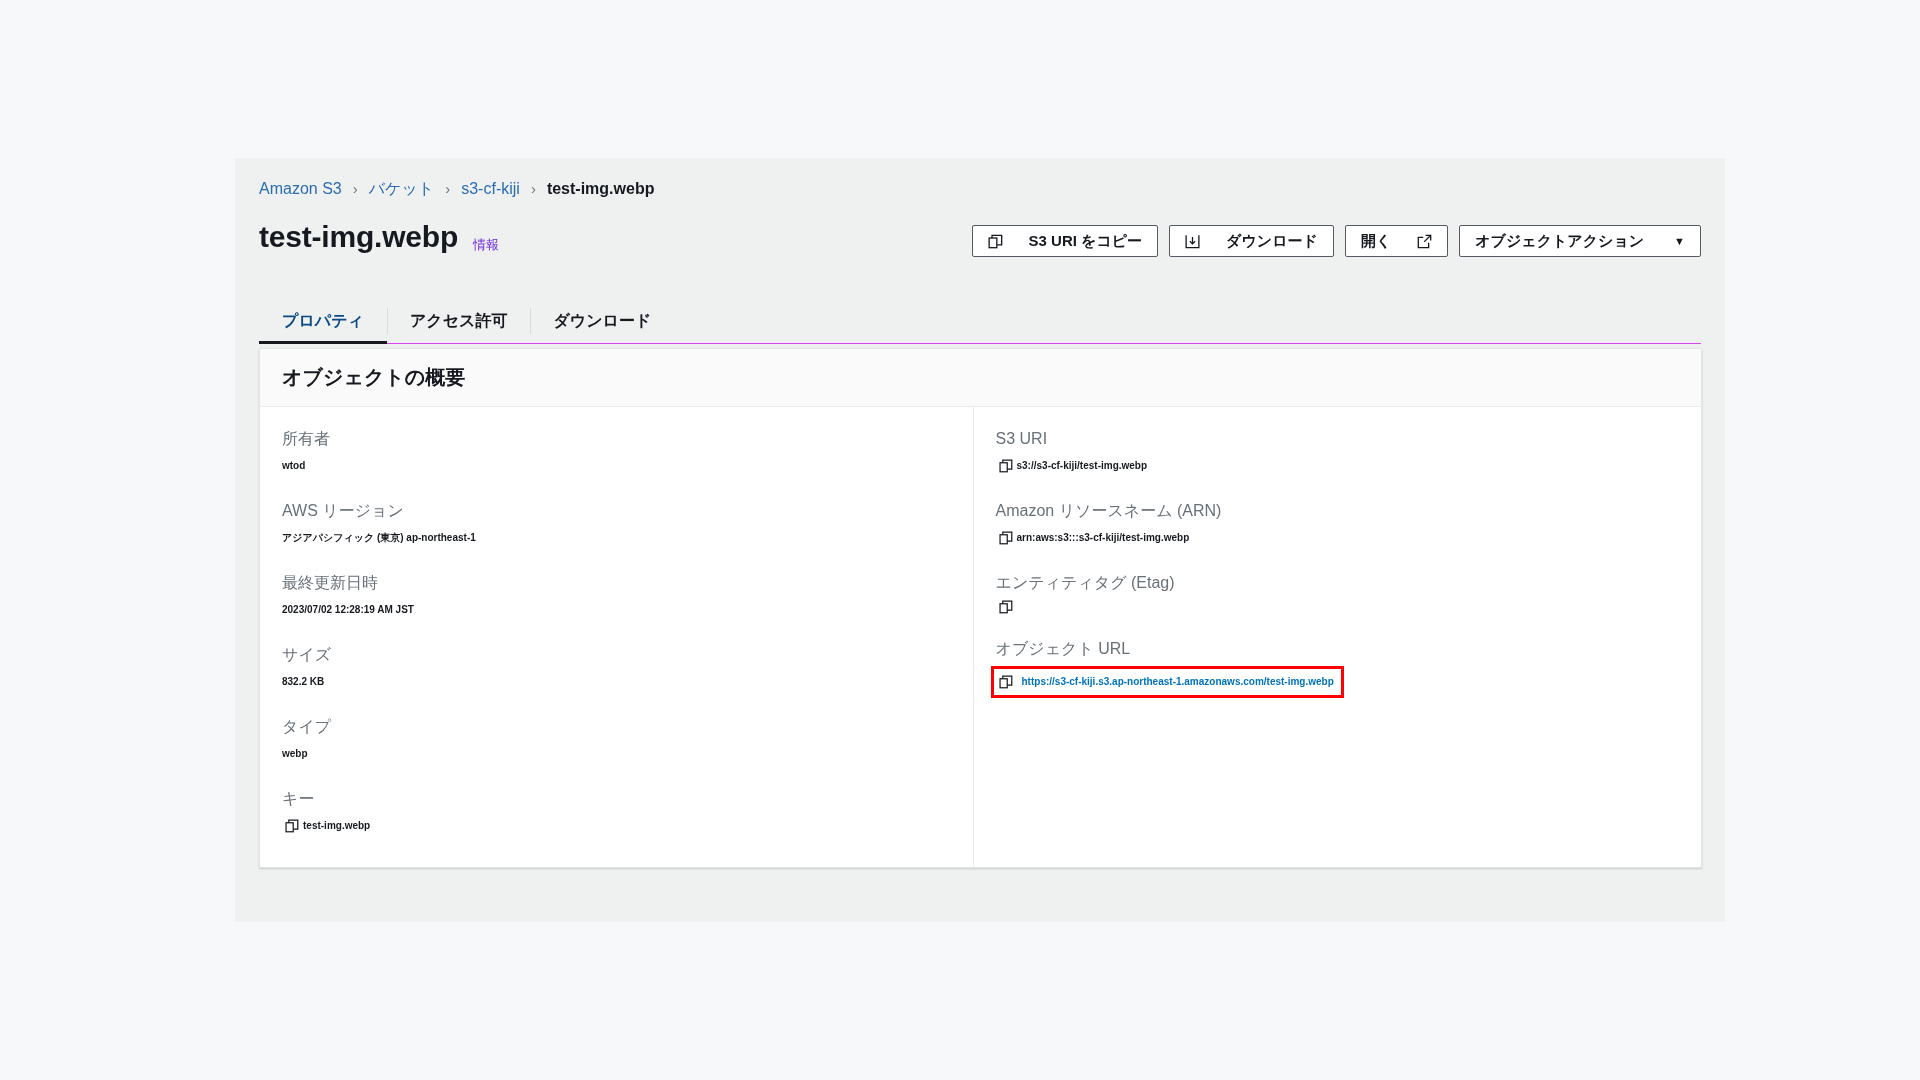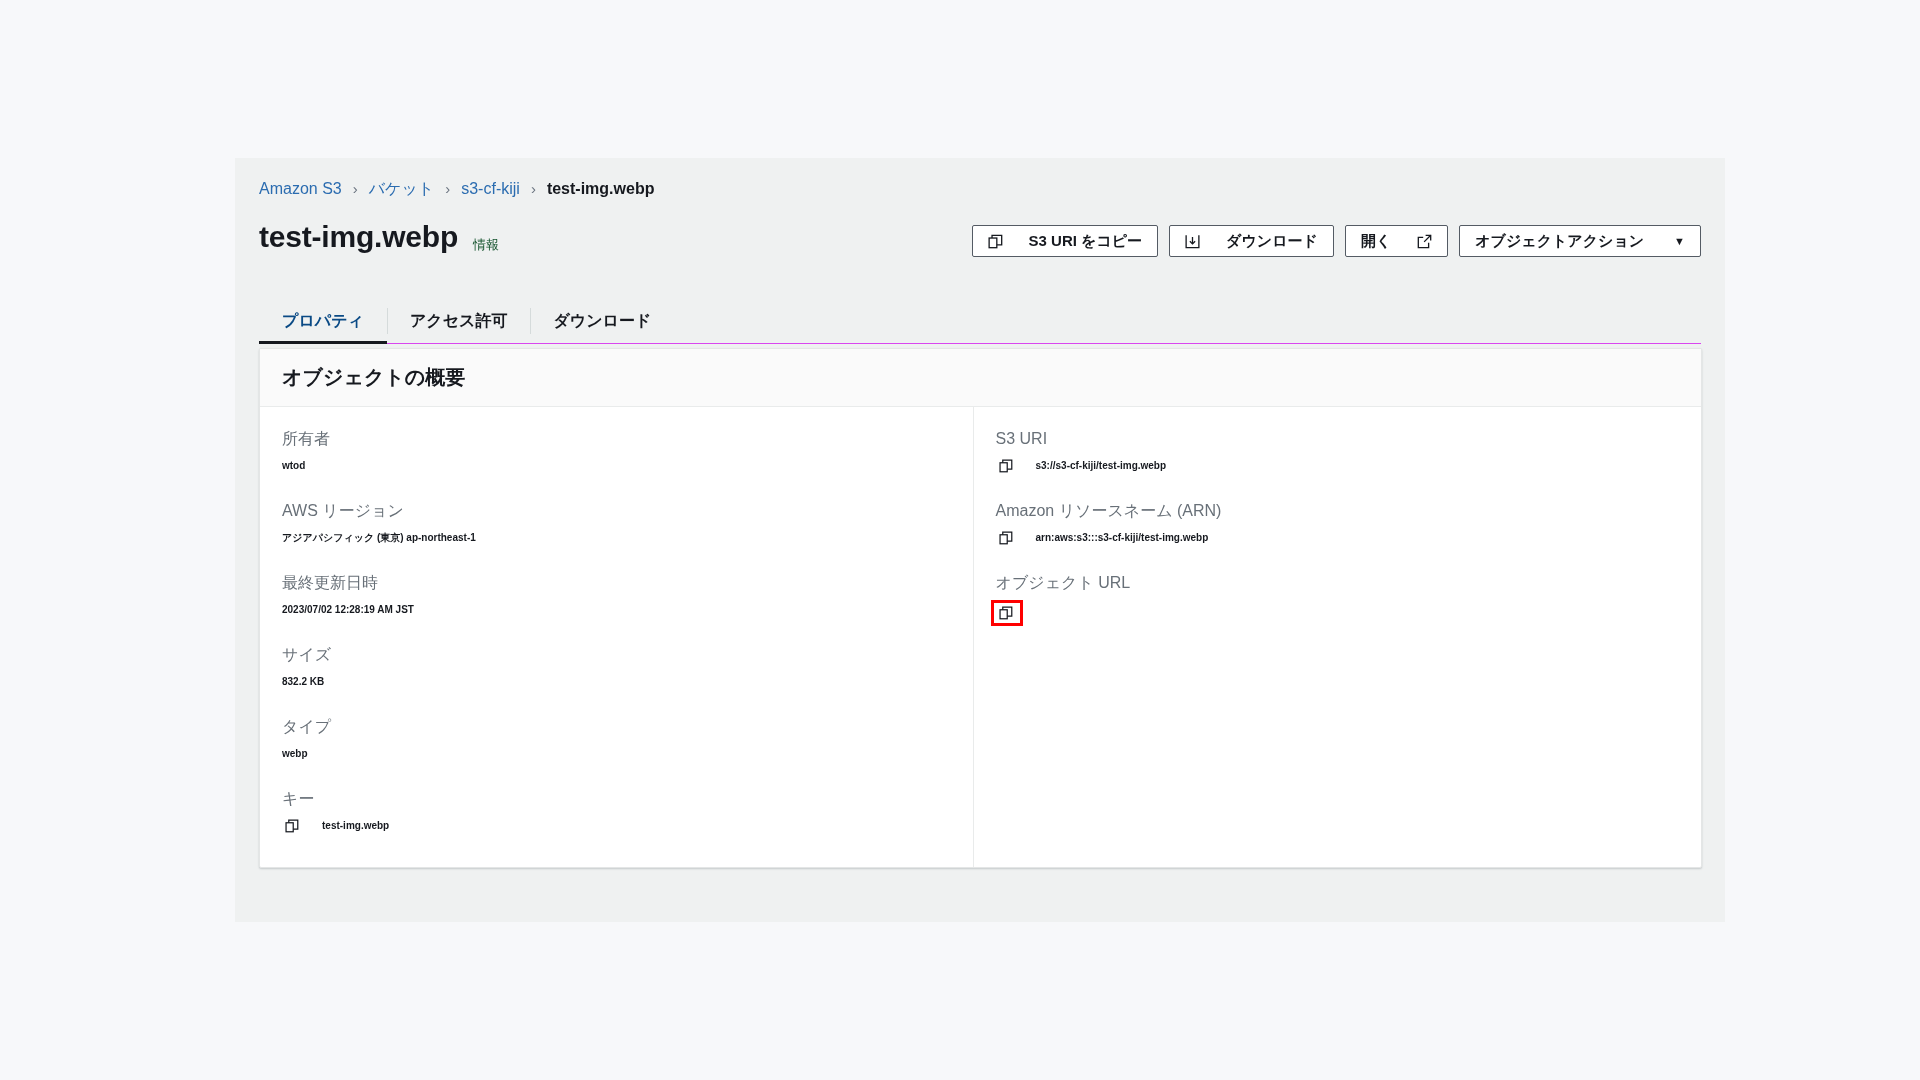--- a/index.html
+++ b/index.html
@@ -71,21 +71,21 @@
     line-height: 38px;
     font-weight: 700;
     color: #16191f;
     letter-spacing: -0.2px;
   }
   .info-link {
     position: absolute;
     left: 214px;
     top: 22px;
     font-size: 13px;
-    color: #14532d;
+    color: #6d28d9;
     text-decoration: none;
     cursor: pointer;
   }
   .btn-group {
     position: absolute;
     right: 0;
     top: 11px;
     display: flex;
     align-items: center;
     gap: 11px;
@@ -208,21 +208,21 @@
   }
   .field-value {
     font-size: 10px;
     color: #16191f;
     line-height: 20px;
     font-weight: 700;
   }
   .field-value.with-icon {
     display: flex;
     align-items: center;
-    gap: 23px;
+    gap: 4px;
     padding-left: 3px;
   }
   .field-value .link {
     color: #0073bb;
     text-decoration: none;
     cursor: pointer;
   }
   
   .highlight-box {
     display: inline-flex;
@@ -385,31 +385,44 @@
               <span class="icon">
                 <svg width="14" height="14" viewBox="0 0 16 16" fill="none" stroke="#16191f" stroke-width="1.4">
                   <rect x="1.2" y="4.3" width="8.2" height="10.3"></rect>
                   <polyline points="4.3,4.3 4.3,1.4 14.6,1.4 14.6,11.5 9.4,11.5"></polyline>
                 </svg>
               </span>
               <span>arn:aws:s3:::s3-cf-kiji/test-img.webp</span>
             </div>
           </div>
 
+          <div class="field">
+            <div class="field-label">エンティティタグ (Etag)</div>
+            <div class="field-value with-icon">
+              <span class="icon">
+                <svg width="14" height="14" viewBox="0 0 16 16" fill="none" stroke="#16191f" stroke-width="1.4">
+                  <rect x="1.2" y="4.3" width="8.2" height="10.3"></rect>
+                  <polyline points="4.3,4.3 4.3,1.4 14.6,1.4 14.6,11.5 9.4,11.5"></polyline>
+                </svg>
+              </span>
+              <span></span>
+            </div>
+          </div>
 
           <div class="field">
             <div class="field-label">オブジェクト URL</div>
             <div class="field-value">
               <span class="highlight-box">
                 <span class="icon">
                   <svg width="14" height="14" viewBox="0 0 16 16" fill="none" stroke="#16191f" stroke-width="1.4">
                     <rect x="1.2" y="4.3" width="8.2" height="10.3"></rect>
                     <polyline points="4.3,4.3 4.3,1.4 14.6,1.4 14.6,11.5 9.4,11.5"></polyline>
                   </svg>
                 </span>
+                <a class="link" href="#">https://s3-cf-kiji.s3.ap-northeast-1.amazonaws.com/test-img.webp</a>
               </span>
             </div>
           </div>
 
         </div>
 
       </div>
     </div>
 
   </div>

